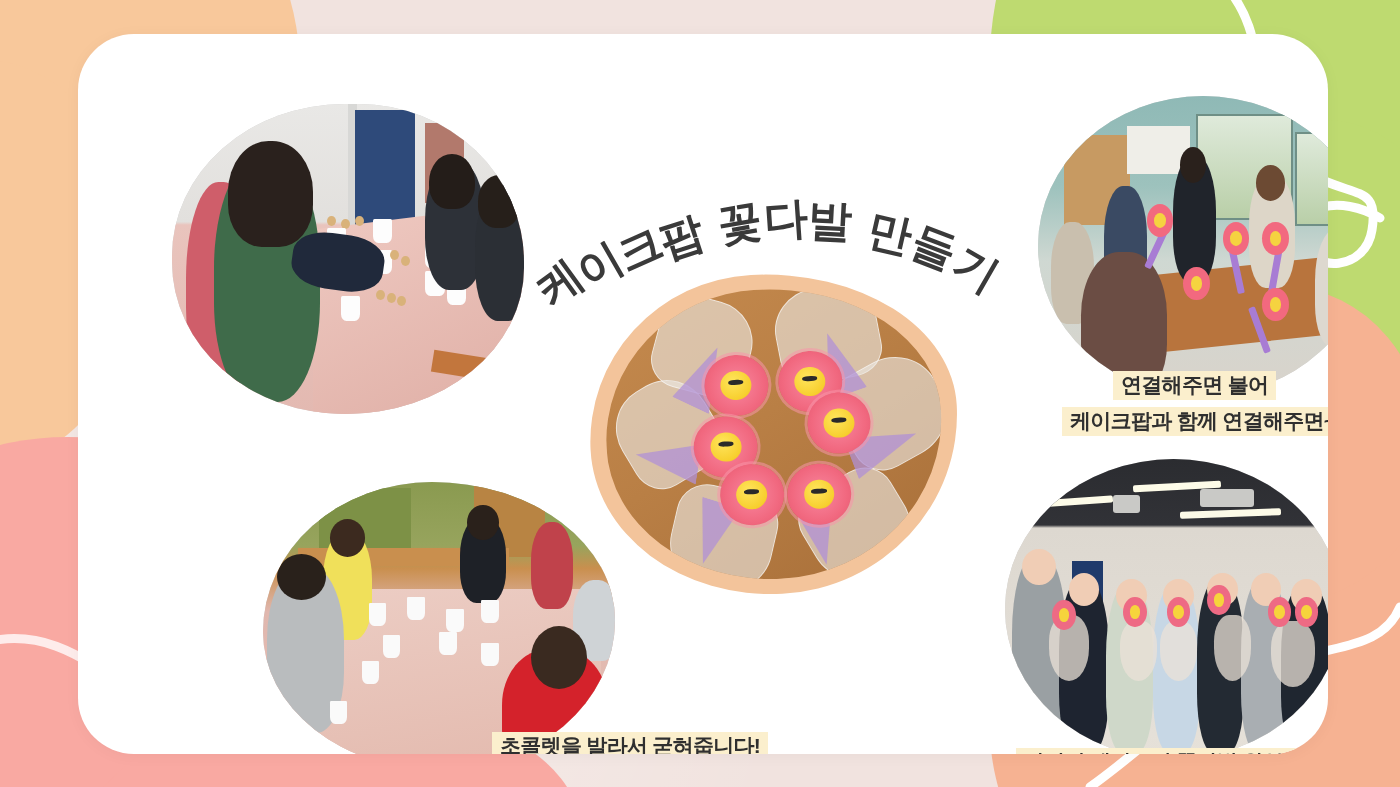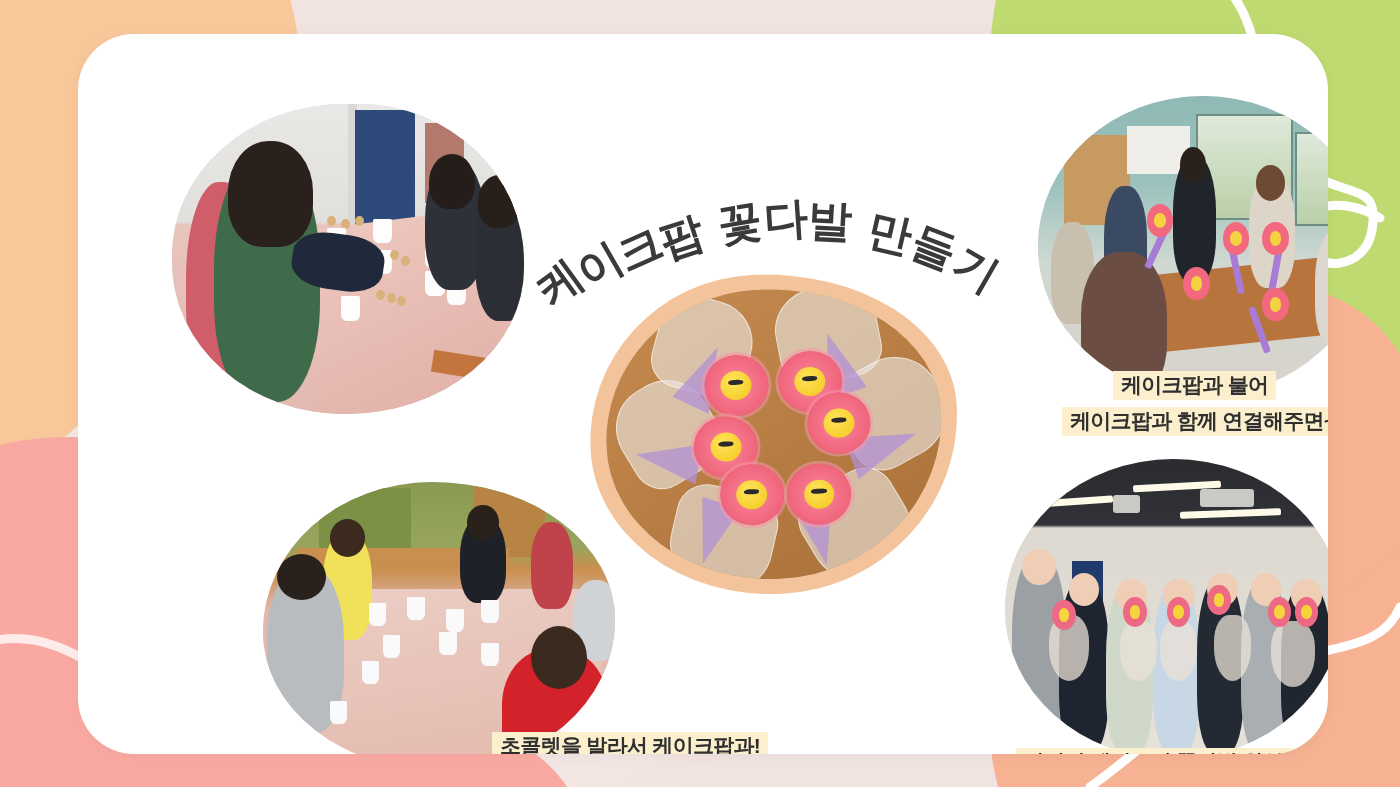--- a/index.html
+++ b/index.html
@@ -468,28 +468,28 @@
       <span class="ch" style="left:188px; top:2px;  transform:rotate(-10deg);">꽃</span>
       <span class="ch" style="left:234px; top:-2px; transform:rotate(-4deg);">다</span>
       <span class="ch" style="left:278px; top:0px;  transform:rotate(3deg);">발</span>
       <span class="ch" style="left:338px; top:12px; transform:rotate(13deg);">만</span>
       <span class="ch" style="left:382px; top:26px; transform:rotate(21deg);">들</span>
       <span class="ch" style="left:424px; top:48px; transform:rotate(30deg);">기</span>
     </div>
 
 
     <div class="caption" id="caption-2">
-      <span class="hl">케이크팝과 불어</span>
+      <span class="hl">연결해주면 불어</span>
     </div>
     <div class="caption" id="caption-2b">
       <span class="hl">케이크팝과 함께 연결해주면~!!</span>
     </div>
 
     <div class="caption" id="caption-3">
-      <span class="hl">초콜렛을 발라서 케이크팝과!</span>
+      <span class="hl">초콜렛을 발라서 굳혀줍니다!</span>
     </div>
 
     <div class="caption" id="caption-4">
       <span class="hl">나만의 케이크팝 꽃다발 완성!</span>
     </div>
 
   </div>
 </div>
 
 </body></html>

